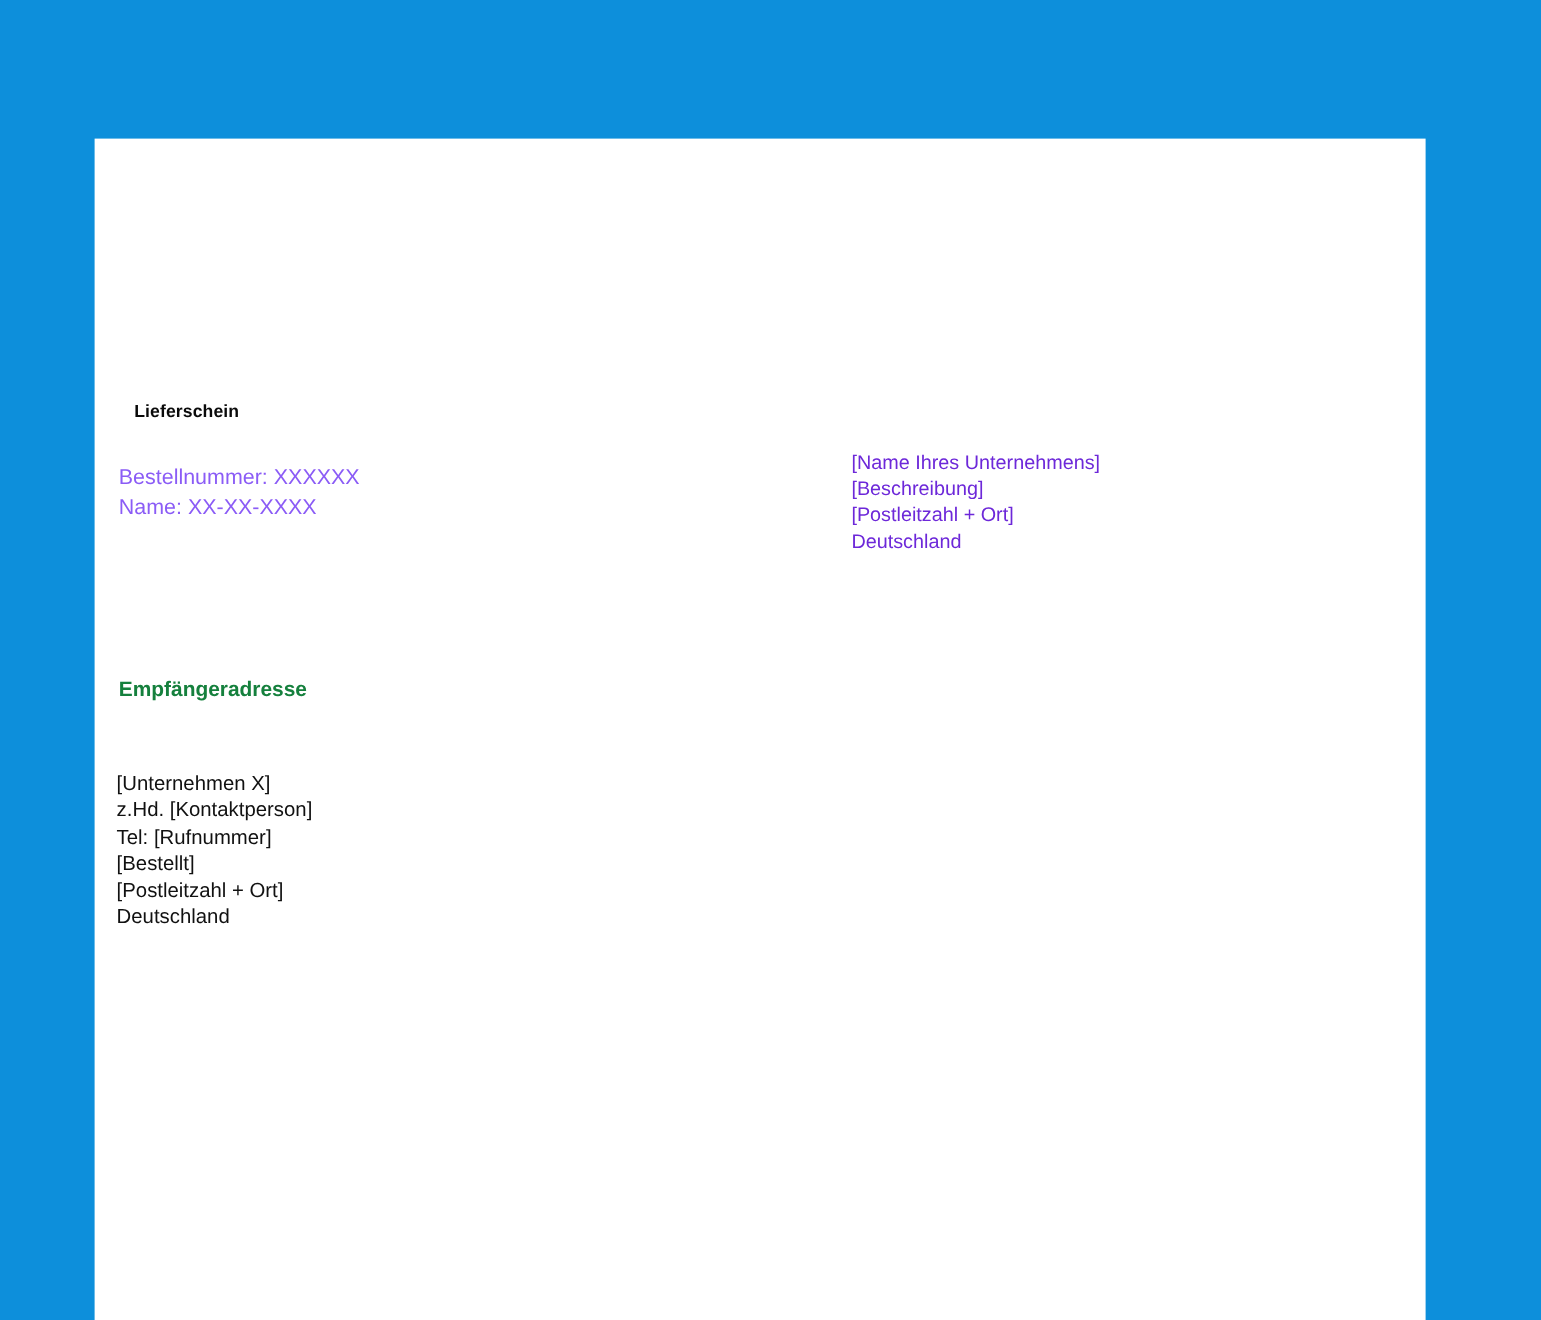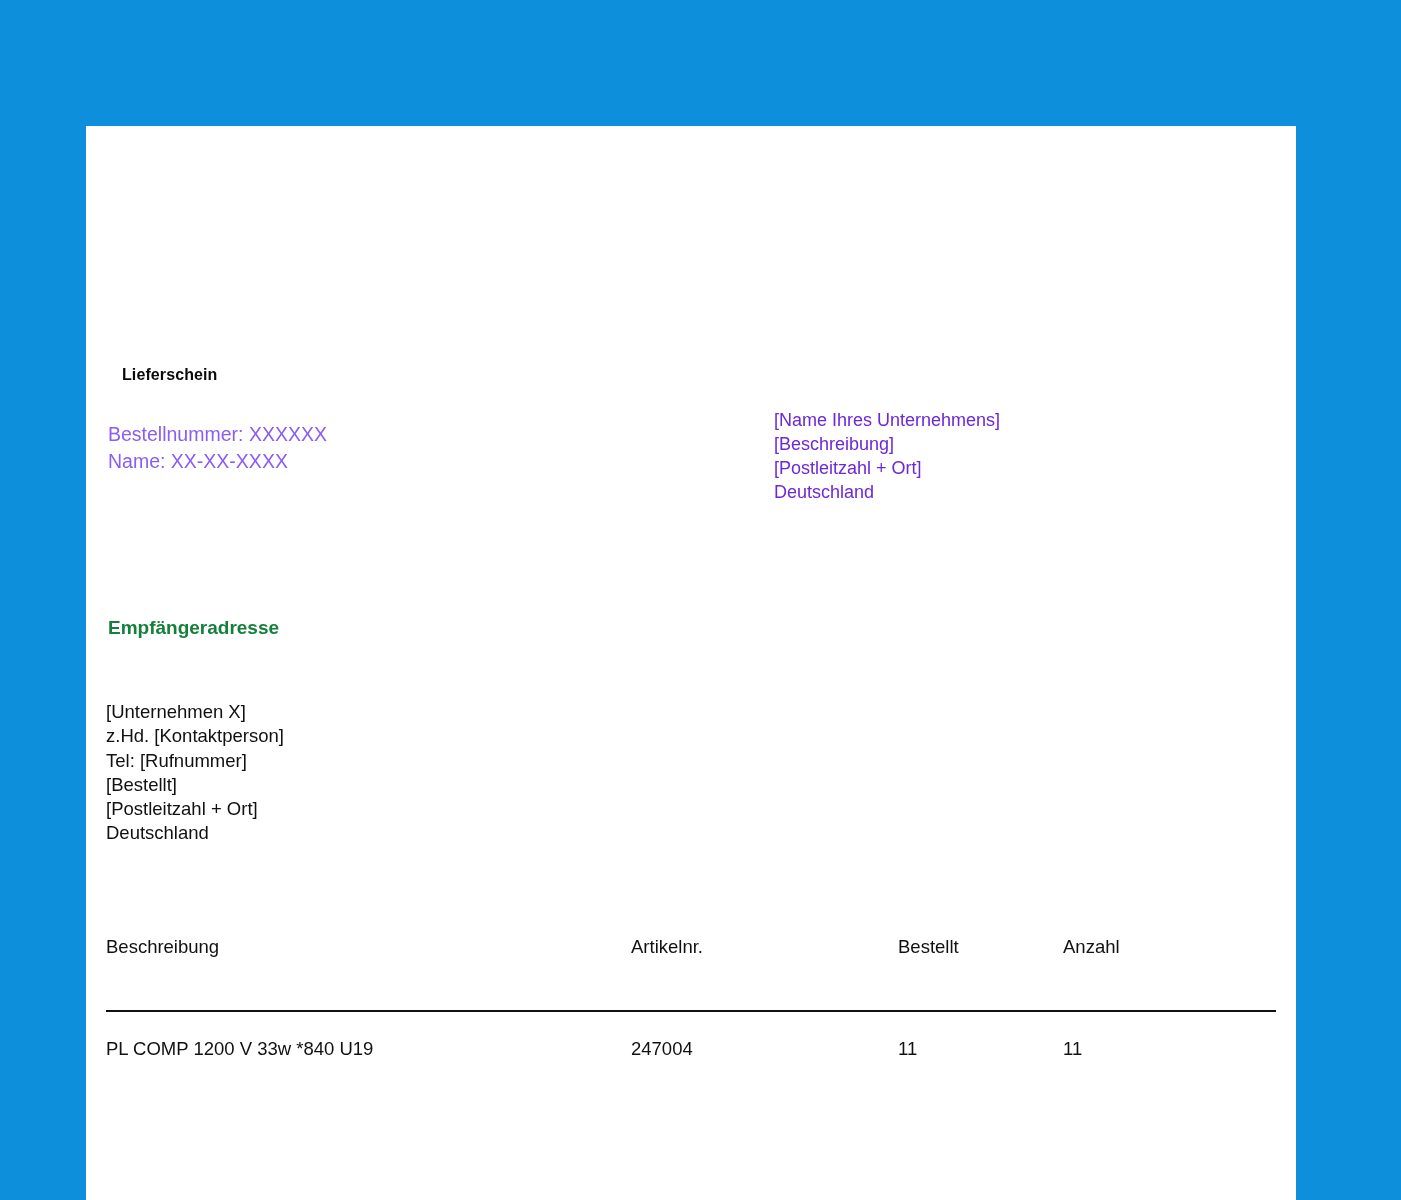--- a/index.html
+++ b/index.html
@@ -147,33 +147,15 @@
     <div class="recipient-block">
       <div>[Unternehmen X]</div>
       <div>z.Hd. [Kontaktperson]</div>
       <div>Tel: [Rufnummer]</div>
       <div>[Bestellt]</div>
       <div>[Postleitzahl + Ort]</div>
       <div>Deutschland</div>
     </div>
 
 
-    <table class="items-table">
-      <thead>
-        <tr>
-          <th class="col-desc">Beschreibung</th>
-          <th class="col-art">Artikelnr.</th>
-          <th class="col-ord th-ord">Bestellt</th>
-          <th class="col-qty th-qty">Anzahl</th>
-        </tr>
-      </thead>
-      <tbody>
-        <tr>
-          <td>PL COMP 1200 V 33w *840 U19</td>
-          <td>247004</td>
-          <td class="td-ord">11</td>
-          <td class="td-qty">11</td>
-        </tr>
-      </tbody>
-    </table>
 
   </div>
 </div>
 
 </body></html>

